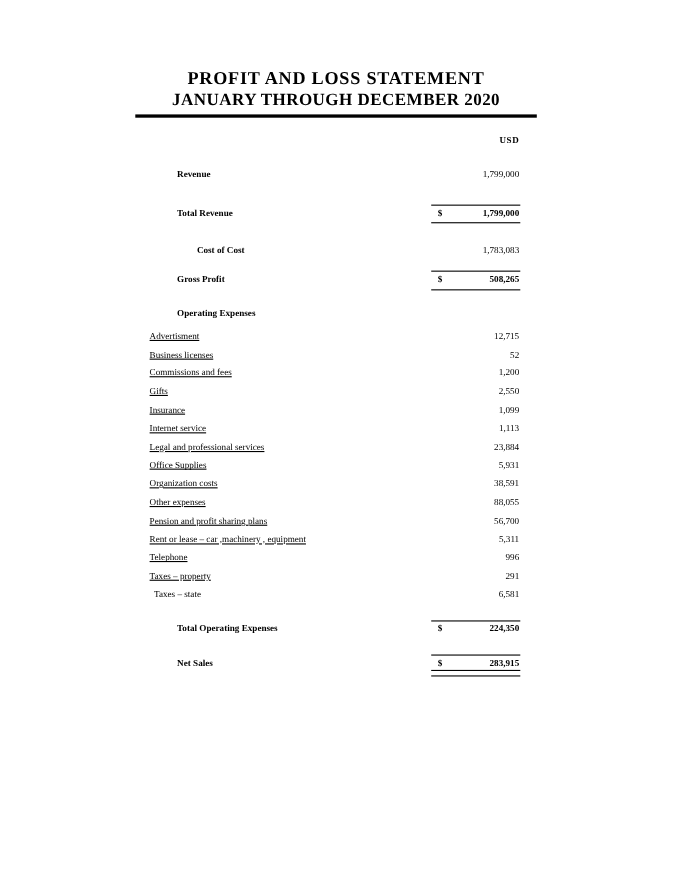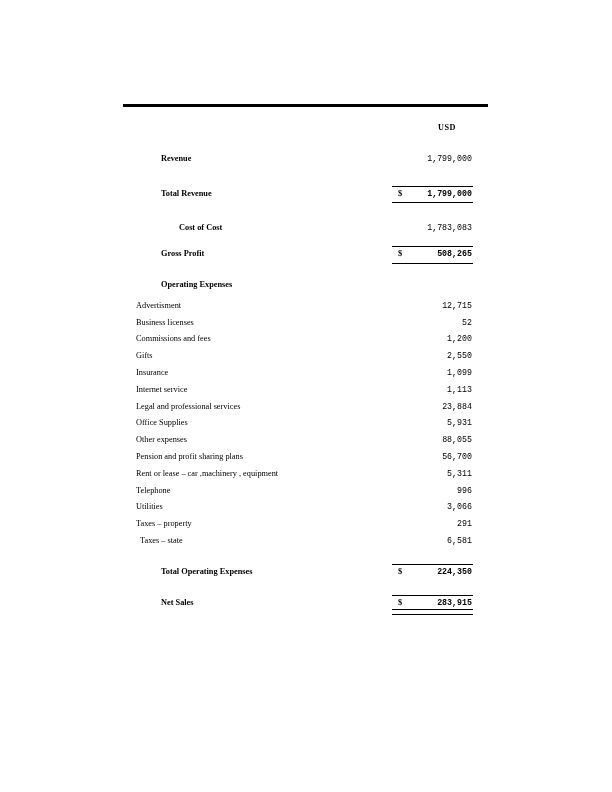--- a/index.html
+++ b/index.html
@@ -76,38 +76,37 @@
     font-size: 8.3px;
     white-space: nowrap;
   }
   .amount {
     position: absolute;
     right: 16px;   
     top: 0;
     font-size: 8.3px;
     white-space: nowrap;
     text-align: left;
-    font-family: Liberation Mono, monospace;
   }
   .currency {
     position: absolute;
     left: 277px;  
     top: 0;
     font-size: 8.3px;
     font-weight: bold;
   }
 
   .b { font-weight: bold; margin-left: 40px; }
   .ind1 { left: 18px; }
-  .ind2 { left: 15px; }
+  .ind2 { left: 15px; text-decoration: underline; }
   .ind3 { left: 19px; }
 
   .col-head {
     position: absolute;
-    right: 32px;
+    right: 16px;
     top: 0;
     font-size: 8.2px;
     font-weight: bold;
     letter-spacing: 0.5px;
   }
 
   
   .rule-top::before {
     content: "";
     position: absolute;
@@ -139,20 +138,24 @@
 
   .spacer-s { height: 9px; }
   .spacer-m { height: 14px; }
   .spacer-l { height: 18px; }
 </style>
 </head>
 <body>
 
 <div class="page">
 
+  <div class="title-block">
+    <div class="title-line1">PROFIT AND LOSS STATEMENT</div>
+    <div class="title-line2">JANUARY THROUGH DECEMBER 2020</div>
+  </div>
   <div class="title-rule"></div>
 
   <div class="statement">
 
     <div class="row">
       <span class="col-head">USD</span>
     </div>
 
     <div class="spacer-m"></div>
 
@@ -219,40 +222,40 @@
         </div>
         <div class="row">
           <span class="label ind2">Legal and professional services</span>
           <span class="amount">23,884</span>
         </div>
         <div class="row">
           <span class="label ind2">Office  Supplies</span>
           <span class="amount">5,931</span>
         </div>
         <div class="row">
+          <span class="label ind2">Organization costs</span>
+          <span class="amount">38,591</span>
+        </div>
+        <div class="row">
           <span class="label ind2">Other expenses</span>
           <span class="amount">88,055</span>
         </div>
         <div class="row">
           <span class="label ind2">Pension and profit sharing plans</span>
           <span class="amount">56,700</span>
         </div>
         <div class="row">
           <span class="label ind2">Rent or lease – car ,machinery , equipment</span>
           <span class="amount">5,311</span>
         </div>
         <div class="row">
           <span class="label ind2">Telephone</span>
           <span class="amount">996</span>
         </div>
         <div class="row">
-          <span class="label ind2">Utilities</span>
-          <span class="amount">3,066</span>
-        </div>
-        <div class="row">
           <span class="label ind2">Taxes – property</span>
           <span class="amount">291</span>
         </div>
         <div class="row">
           <span class="label ind3">Taxes – state</span>
           <span class="amount">6,581</span>
         </div>
       </div>
 
     <div class="spacer-m"></div>

